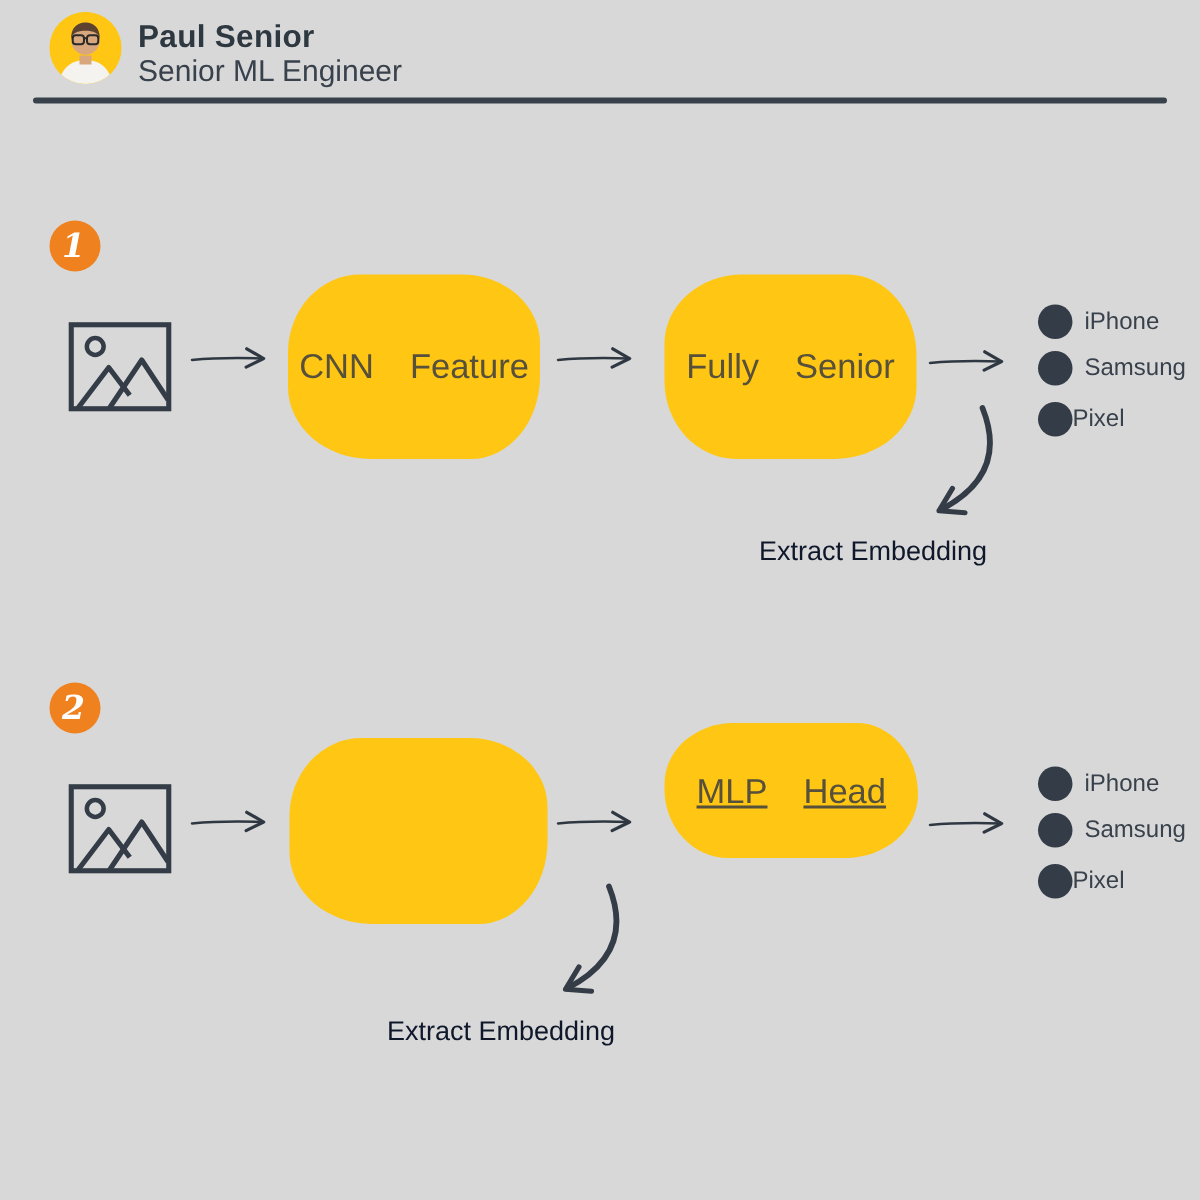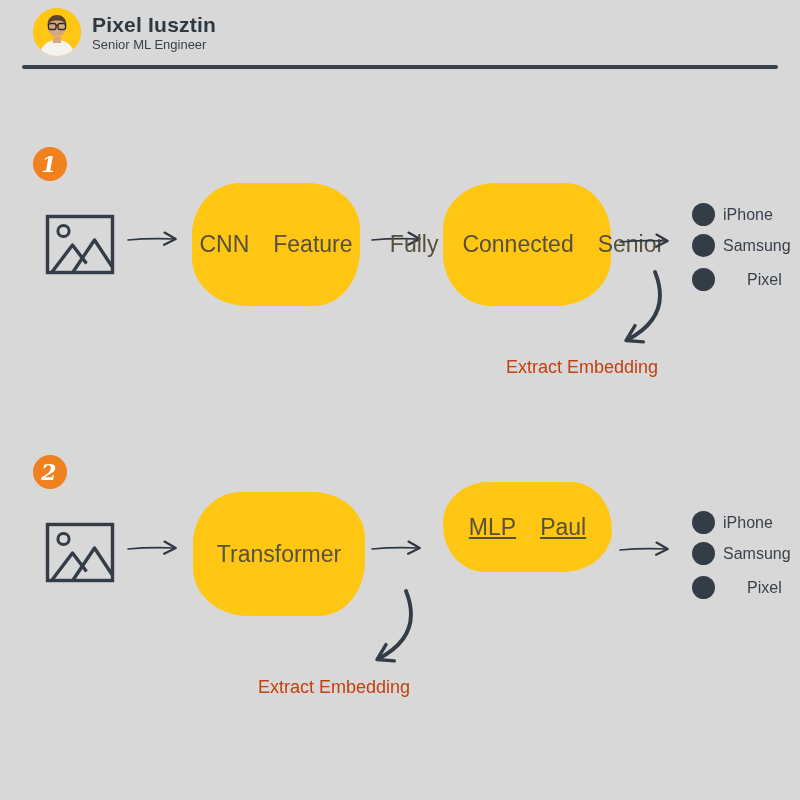--- a/index.html
+++ b/index.html
@@ -24,21 +24,21 @@
   .avatar{
     position:absolute;left:33px;top:8px;width:48px;height:48px;
     border-radius:50%;background:var(--yellow);overflow:hidden;
   }
   .person-name{
     position:absolute;left:92px;top:13px;
     font-size:21px;font-weight:bold;color:#2E3841;letter-spacing:.2px;
   }
   .person-title{
     position:absolute;left:92px;top:37px;
-    font-size:13px;color:#39424C;
+    font-size:20px;color:#39424C;
   }
   .divider{
     position:absolute;left:22px;top:65px;width:756px;height:4px;
     background:#39424C;border-radius:2px;
   }
 
   
   .badge{
     position:absolute;width:34px;height:34px;border-radius:50%;
     background:var(--orange);color:#fff;
@@ -53,25 +53,25 @@
     display:flex;flex-direction:row;align-items:center;justify-content:center;
     text-align:center;color:var(--blob-text);
     font-size:23px;line-height:31px;font-weight:500;gap:24px;
   }
   .blob-a{border-radius:48px 52px 46px 55px / 52px 46px 55px 48px;}
   .blob-b{border-radius:52px 46px 55px 48px / 46px 54px 48px 52px;text-align:center;}
   .outputs{position:absolute;width:120px;height:96px;}
   .out-row{position:absolute;left:2px;display:flex;align-items:center;}
   .out-dot{width:23px;height:23px;border-radius:50%;background:var(--slate);flex:0 0 auto;}
   .out-label{margin-left:8px;font-size:16px;color:#39424C;}
-  .out-label.indent{margin-left:32px;}
+  .out-label.indent{margin-left:0;}
   .curve-arrow{position:absolute;width:60px;height:84px;}
   .embed-label{
     position:absolute;width:210px;text-align:center;
-    font-size:18px;color:#c2410c;
+    font-size:18px;color:#0f172a;
   }
 
   
   .badge-1{left:33px;top:147px;}
   .icon-1{left:45px;top:214px;}
   .arrow-1a{left:126px;top:231px;}
   .blob-1a{left:192px;top:183px;width:168px;height:123px;}
   .arrow-1b{left:370px;top:231px;}
   .blob-1b{left:443px;top:183px;width:168px;height:123px;}
   .arrow-1c{left:618px;top:233px;}
@@ -119,21 +119,21 @@
         <circle cx="24" cy="24" r="24" fill="#FFC613"></circle>
         <path d="M6 48 C8 36 16 32 24 32 C32 32 40 36 42 48 Z" fill="#F4F3EF"></path>
         <path d="M20 29 L28 29 L28 35 L20 35 Z" fill="#D9A77E"></path>
         <circle cx="24" cy="19" r="9.5" fill="#D9A77E"></circle>
         <path d="M14.5 19 C14 10 19 7 24 7 C29 7 34 10 33.5 19 C33.5 14 29 12.5 24 12.5 C19 12.5 14.5 14 14.5 19 Z" fill="#5C4330"></path>
         <rect x="15.5" y="15.5" width="7.5" height="6" rx="2" fill="none" stroke="#2A2A2A" stroke-width="1.3"></rect>
         <rect x="25" y="15.5" width="7.5" height="6" rx="2" fill="none" stroke="#2A2A2A" stroke-width="1.3"></rect>
         <line x1="23" y1="17.5" x2="25" y2="17.5" stroke="#2A2A2A" stroke-width="1.3"></line>
       </svg>
     </div>
-    <div class="person-name">Pixel Iusztin</div>
+    <div class="person-name">Paul Senior</div>
     <div class="person-title">Senior ML Engineer</div>
     <div class="divider"></div>
   </div>
 
   <section>
     <div class="badge badge-1">1</div>
 
     <svg class="img-icon icon-1" viewBox="0 0 70 61">
       <rect x="2.5" y="2.5" width="65" height="56" fill="none" stroke="#343D47" stroke-width="3.4"></rect>
       <circle cx="18.5" cy="17" r="5.6" fill="none" stroke="#343D47" stroke-width="3"></circle>
@@ -149,21 +149,20 @@
       <span>CNN</span>
       <span>Feature</span>
     </div>
 
     <svg class="h-arrow arrow-1b" viewBox="0 0 58 16">
       <path d="M2,9 C18,7.5 34,7.5 49,8" fill="none" stroke="#2F3842" stroke-width="1.7" stroke-linecap="round" marker-end="url(#ah-thin)"></path>
     </svg>
 
     <div class="blob blob-b blob-1b">
       <span>Fully</span>
-      <span>Connected</span>
       <span>Senior</span>
     </div>
 
     <svg class="h-arrow arrow-1c" viewBox="0 0 58 16">
       <path d="M2,9 C18,7.5 34,7.5 49,8" fill="none" stroke="#2F3842" stroke-width="1.7" stroke-linecap="round" marker-end="url(#ah-thin)"></path>
     </svg>
 
     <div class="outputs outputs-1">
       <div class="out-row row-0">
         <span class="out-dot"></span>
@@ -194,30 +193,29 @@
       <circle cx="18.5" cy="17" r="5.6" fill="none" stroke="#343D47" stroke-width="3"></circle>
       <path d="M7 58 L27.5 31 L41.5 49.5" fill="none" stroke="#343D47" stroke-width="3.4" stroke-linejoin="round"></path>
       <path d="M28 58 L49.5 26 L67 52.5" fill="none" stroke="#343D47" stroke-width="3.4" stroke-linejoin="round"></path>
     </svg>
 
     <svg class="h-arrow arrow-2a" viewBox="0 0 58 16">
       <path d="M2,9 C18,7.5 34,7.5 49,8" fill="none" stroke="#2F3842" stroke-width="1.7" stroke-linecap="round" marker-end="url(#ah-thin)"></path>
     </svg>
 
     <div class="blob blob-a blob-2a">
-      <span>Transformer</span>
     </div>
 
     <svg class="h-arrow arrow-2b" viewBox="0 0 58 16">
       <path d="M2,9 C18,7.5 34,7.5 49,8" fill="none" stroke="#2F3842" stroke-width="1.7" stroke-linecap="round" marker-end="url(#ah-thin)"></path>
     </svg>
 
     <div class="blob blob-b blob-2b">
       <span>MLP</span>
-      <span>Paul</span>
+      <span>Head</span>
     </div>
 
     <svg class="h-arrow arrow-2c" viewBox="0 0 58 16">
       <path d="M2,9 C18,7.5 34,7.5 49,8" fill="none" stroke="#2F3842" stroke-width="1.7" stroke-linecap="round" marker-end="url(#ah-thin)"></path>
     </svg>
 
     <div class="outputs outputs-2">
       <div class="out-row row-0">
         <span class="out-dot"></span>
         <span class="out-label">iPhone</span>

